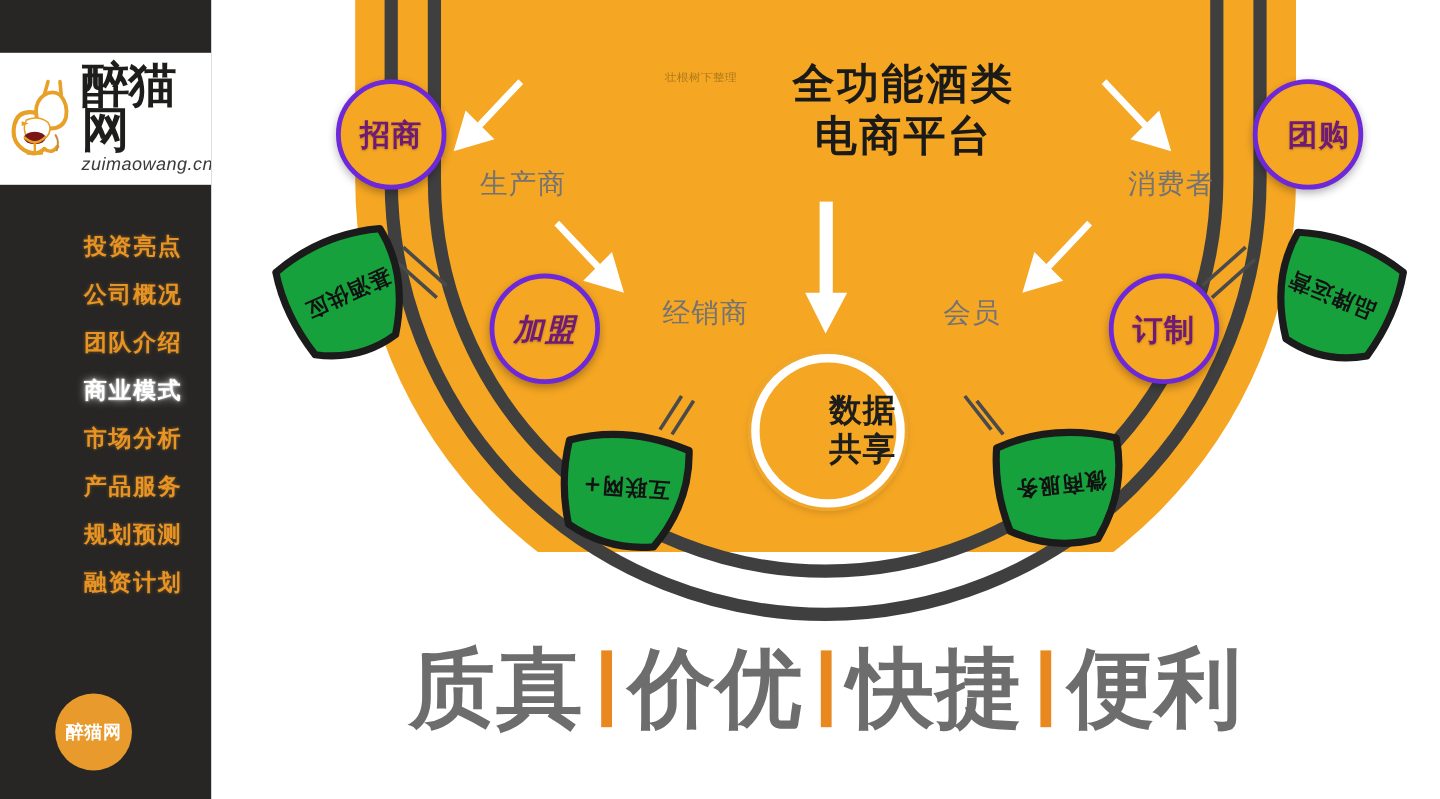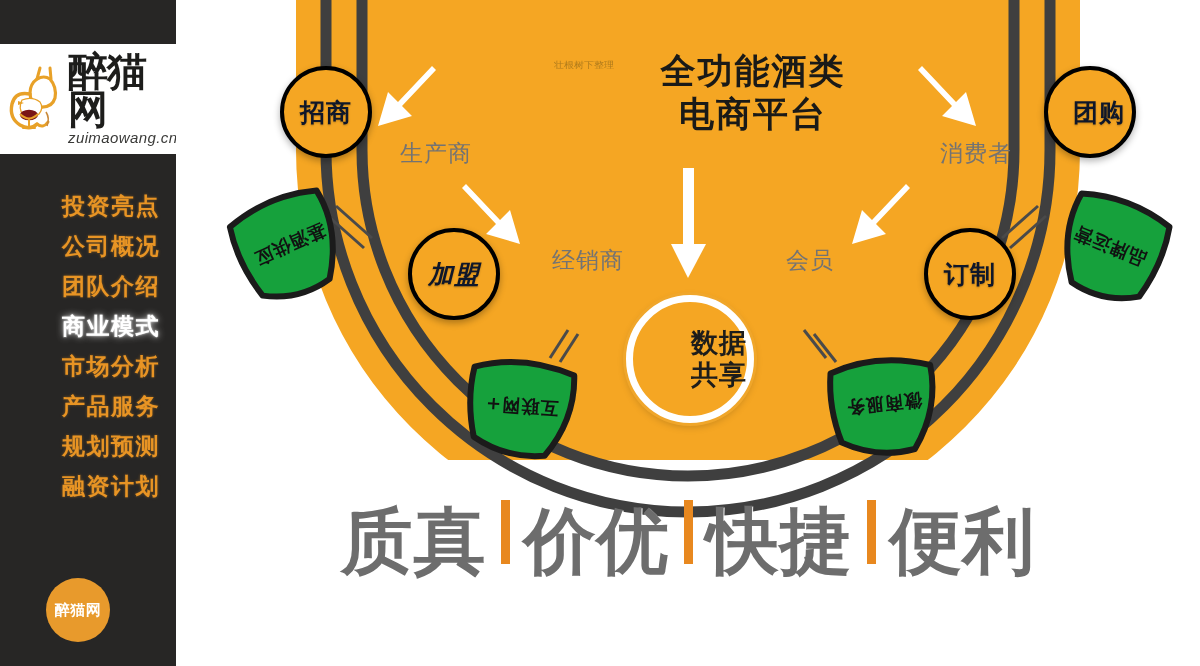--- a/index.html
+++ b/index.html
@@ -33,21 +33,21 @@
   }
   .logo-en {
     font-size: 15px; color: #3a3a38; letter-spacing: 0.4px;
     margin-top: 1px; font-style: italic;
     font-family: "Liberation Sans", sans-serif;
   }
 
   .menu { position: absolute; left: 0; top: 186px; width: 176px; }
   .menu-item {
     height: 40px; line-height: 40px; text-align: center;
-    font-size: 23px; font-weight: bold; color: #e89424;
+    font-size: 19px; font-weight: bold; color: #e89424;
     letter-spacing: 1.5px;
     font-family: "DejaVu Sans", sans-serif;
     text-shadow: 0 0 3px rgba(232,148,36,0.45);
     cursor: pointer;
     padding-left: 46px;
   }
   .menu-item.active {
     color: #ffffff;
     text-shadow: 0 0 7px rgba(255,255,255,0.85), 0 0 2px rgba(255,255,255,0.9);
   }
@@ -65,24 +65,24 @@
   
   .stage { position: absolute; left: 176px; top: 0; width: 1024px; height: 666px; background: #fff; }
 
   .svg-layer { position: absolute; left: 0; top: 0; width: 1024px; height: 666px; }
 
   
   .node {
     position: absolute;
     border-radius: 50%;
     background: #f5a623;
-    border: 4px solid #000000;
+    border: 4px solid #6d28d9;
     box-shadow: 0 3px 7px rgba(0,0,0,0.30);
     display: flex; align-items: center; justify-content: center;
-    color: #0f172a; font-weight: bold;
+    color: #701a75; font-weight: bold;
     font-family: "DejaVu Sans", sans-serif;
     letter-spacing: 1px;
     text-shadow: 0 1px 2px rgba(0,0,0,0.25);
     cursor: pointer;
   }
   .node-corner { width: 92px; height: 92px; font-size: 25px; }
   .node-mid    { width: 92px; height: 92px; font-size: 25px; }
 
   .node-zhaoshang { left: 104px; top: 66px; }
   .node-tuangou   { left: 868px; top: 66px; padding-left: 18px; }
@@ -147,23 +147,23 @@
     transform: rotate(180deg);
   }
   .leaf-1 { left: 56px;  top: 188px; transform: rotate(-24deg); }
   .leaf-1 span { transform: rotate(180deg); }
   .leaf-2 { left: 288px; top: 350px; transform: rotate(4deg); }
   .leaf-3 { left: 650px; top: 348px; transform: rotate(-6deg); }
   .leaf-4 { left: 876px; top: 190px; transform: rotate(22deg); }
 
   
   .slogan {
-    position: absolute; left: 0; top: 500px;
+    position: absolute; left: 0; top: 532px;
     width: 1024px;
-    display: flex; align-items: flex-start; justify-content: center;
+    display: flex; align-items: center; justify-content: center;
     gap: 0px;
   }
   .slogan-word {
     font-size: 72px; font-weight: bold; color: #6d6d6d;
     font-family: "DejaVu Sans", sans-serif;
     letter-spacing: 1px;
     text-shadow: 1px 1px 0 rgba(255,255,255,0.9);
     padding: 0 14px;
     line-height: 1.16;
   }

